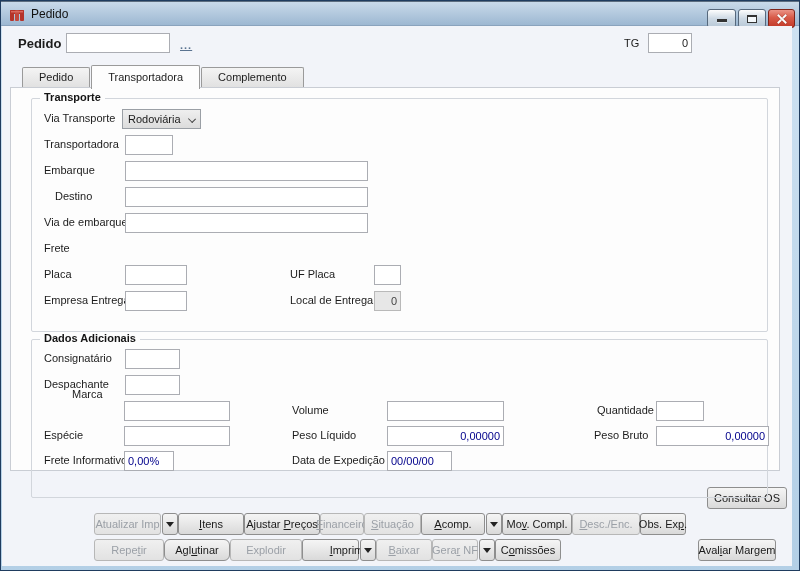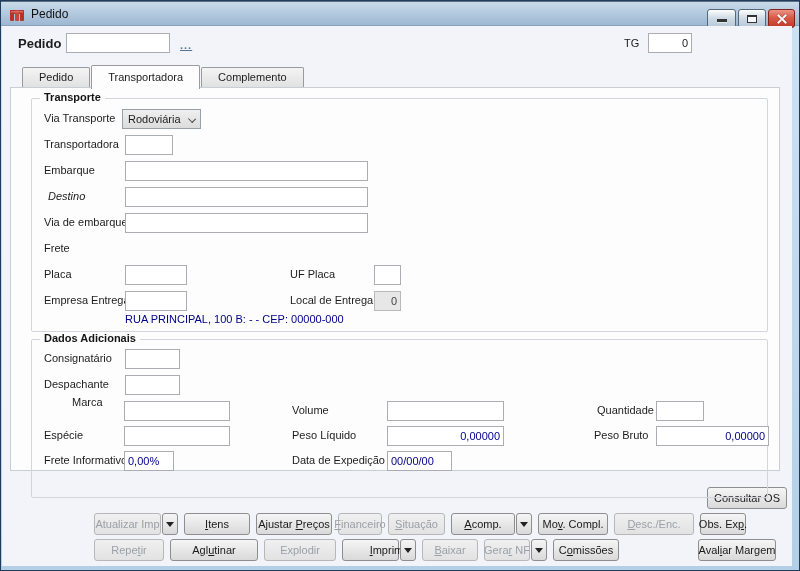--- a/index.html
+++ b/index.html
@@ -65,21 +65,21 @@
   .f-label { position:absolute; white-space:nowrap; }
   .combo { position:absolute; height:20px; border:1px solid #9a9fa5;
            background:linear-gradient(#efefef,#dcdcdc); display:flex; align-items:center;
            padding:0 18px 0 5px; cursor:pointer; }
   .combo .chev { position:absolute; right:5px; top:6px; width:6px; height:6px;
            border-right:1px solid #444; border-bottom:1px solid #444; transform:rotate(45deg) scale(1,0.9); }
 
   .address { position:absolute; left:93px; top:214px; color:#00008B; }
 
   .consultar-slot { position:absolute; left:705px; top:461px; }
-  .footer-row { position:absolute; left:92px; right:16px; height:23px; display:flex; gap:6px; align-items:stretch; }
+  .footer-row { position:absolute; left:92px; right:16px; height:23px; display:flex; align-items:stretch; }
   .footer-row-1 { top:487px; }
   .footer-row-2 { top:513px; }
   .split-group { display:flex; gap:1px; }
 
   .btn { height:22px; display:flex; align-items:center; justify-content:center;
          border:1px solid #8e8e8e; border-radius:3px; font-size:11px; color:#1a1a1a;
          background:linear-gradient(#f5f5f5,#e9e9e9 45%,#d9d9d9); cursor:pointer; white-space:nowrap; }
   .btn.disabled { color:#9ba0a7; border-color:#b7b7b7; cursor:default;
          background:linear-gradient(#f0f0f0,#e2e2e2); }
   .arrow-btn { width:16px; }
@@ -87,24 +87,24 @@
          border-top:5px solid #222; }
 
   [data-name="btn-consultar-os"]   { width:80px; }
   [data-name="btn-atualizar-imp"]  { width:67px; }
   [data-name="btn-itens"]          { width:66px; }
   [data-name="btn-ajustar-precos"] { width:76px; }
   [data-name="btn-financeiro"]     { width:44px;text-align:right; }
   [data-name="btn-situacao"]       { width:57px; }
   [data-name="btn-acomp"]          { width:64px; }
   [data-name="btn-mov-compl"]      { width:70px; }
-  [data-name="btn-desc-enc"]       { width:80px; }
+  [data-name="btn-desc-enc"]       { width:68px; }
   [data-name="btn-obs-exp"]        { width:46px; }
   [data-name="btn-repetir"]        { width:70px; }
-  [data-name="btn-aglutinar"]      { width:88px; }
+  [data-name="btn-aglutinar"]      { width:66px;border-radius:6px; }
   [data-name="btn-explodir"]       { width:72px; }
   [data-name="btn-imprimir"]       { width:57px;padding-left:38px; }
   [data-name="btn-baixar"]         { width:56px; }
   [data-name="btn-gerar-nf"]       { width:46px; }
   [data-name="btn-comissoes"]      { width:66px; }
   [data-name="btn-avaliar-margem"] { width:78px; margin-left:auto; }
 </style>
 </head>
 <body>
 
@@ -156,51 +156,50 @@
           <span data-name="via-transporte-value">Rodoviária</span>
           <span class="chev" data-name="chevron-down-icon"></span>
         </div>
 
         <span class="f-label" style="left:12px;top:39px;" data-name="transportadora-label">Transportadora</span>
         <input type="text" style="position: absolute; left: 93px; top: 36px; width: 48px;" data-name="transportadora-input" value="">
 
         <span class="f-label" style="left:12px;top:65px;" data-name="embarque-label">Embarque</span>
         <input type="text" style="position: absolute; left: 93px; top: 62px; width: 243px;" data-name="embarque-input" value="">
 
-        <span class="f-label" style="left:16px;top:91px;font-style:italic;" data-name="destino-label">Destino</span>
+        <span class="f-label" style="left:23px;top:91px;" data-name="destino-label">Destino</span>
         <input type="text" style="position: absolute; left: 93px; top: 88px; width: 243px;" data-name="destino-input" value="">
 
         <span class="f-label" style="left:12px;top:117px;" data-name="via-de-embarque-label">Via de embarque</span>
         <input type="text" style="position: absolute; left: 93px; top: 114px; width: 243px;" data-name="via-de-embarque-input" value="">
 
         <span class="f-label" style="left:12px;top:143px;" data-name="frete-label">Frete</span>
 
         <span class="f-label" style="left:12px;top:169px;" data-name="placa-label">Placa</span>
         <input type="text" style="position: absolute; left: 93px; top: 166px; width: 62px;" data-name="placa-input" value="">
         <span class="f-label" style="left:258px;top:169px;" data-name="uf-placa-label">UF Placa</span>
         <input type="text" style="position: absolute; left: 342px; top: 166px; width: 27px;" data-name="uf-placa-input" value="">
 
         <span class="f-label" style="left:12px;top:195px;" data-name="empresa-entrega-label">Empresa Entrega</span>
         <input type="text" style="position: absolute; left: 93px; top: 192px; width: 62px;" data-name="empresa-entrega-input" value="">
         <span class="f-label" style="left:258px;top:195px;" data-name="local-de-entrega-label">Local de Entrega</span>
         <input type="text" class="disabled-input num" style="position: absolute; left: 342px; top: 192px; width: 27px;" data-name="local-de-entrega-input" value="0">
 
-        <span class="address" data-name="delivery-address-text">RUA PRINCIPAL, 100 B: - - CEP: 00000-000</span>
       </div>
 
       <div class="groupbox group-dados" data-name="dados-adicionais-groupbox">
         <span class="group-title" data-name="dados-adicionais-group-title">Dados Adicionais</span>
 
         <span class="f-label" style="left:12px;top:12px;" data-name="consignatario-label">Consignatário</span>
         <input type="text" style="position: absolute; left: 93px; top: 9px; width: 55px;" data-name="consignatario-input" value="">
 
         <span class="f-label" style="left:12px;top:38px;" data-name="despachante-label">Despachante</span>
         <input type="text" style="position: absolute; left: 93px; top: 35px; width: 55px;" data-name="despachante-input" value="">
 
-        <span class="f-label" style="left:12px;top:56px;padding-left:28px;" data-name="marca-label">Marca</span>
+        <span class="f-label" style="left:12px;top:48px;padding-left:28px;" data-name="marca-label">Marca</span>
         <input type="text" style="position: absolute; left: 92px; top: 61px; width: 106px;" data-name="marca-input" value="">
         <span class="f-label" style="left:260px;top:64px;" data-name="volume-label">Volume</span>
         <input type="text" style="position: absolute; left: 355px; top: 61px; width: 117px;" data-name="volume-input" value="">
         <span class="f-label" style="left:565px;top:64px;" data-name="quantidade-label">Quantidade</span>
         <input type="text" style="position: absolute; left: 624px; top: 61px; width: 48px;" data-name="quantidade-input" value="">
 
         <span class="f-label" style="left:12px;top:89px;" data-name="especie-label">Espécie</span>
         <input type="text" style="position: absolute; left: 92px; top: 86px; width: 106px;" data-name="especie-input" value="">
         <span class="f-label" style="left:260px;top:89px;" data-name="peso-liquido-label">Peso Líquido</span>
         <input type="text" class="num navy" style="position: absolute; left: 355px; top: 86px; width: 117px;" data-name="peso-liquido-input" value="0,00000">

